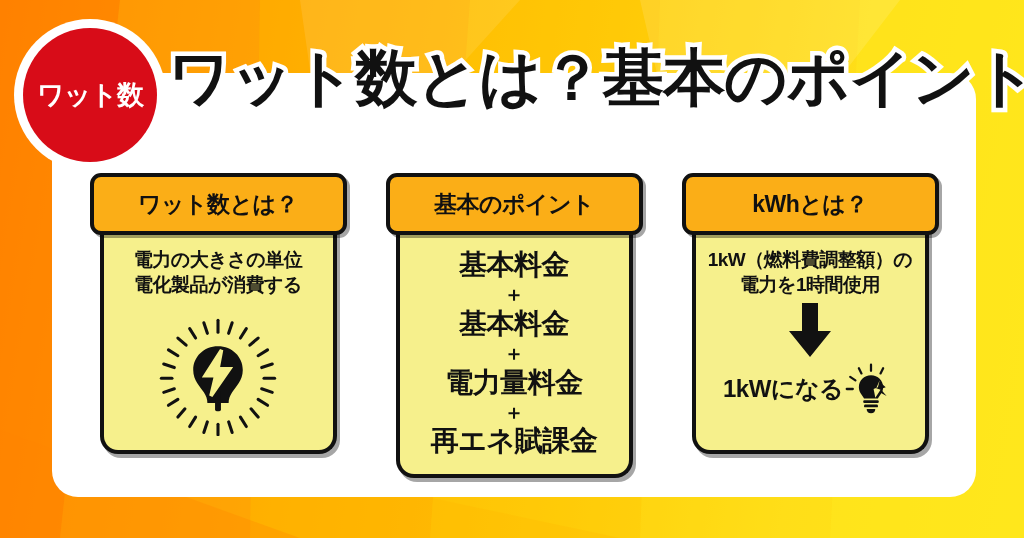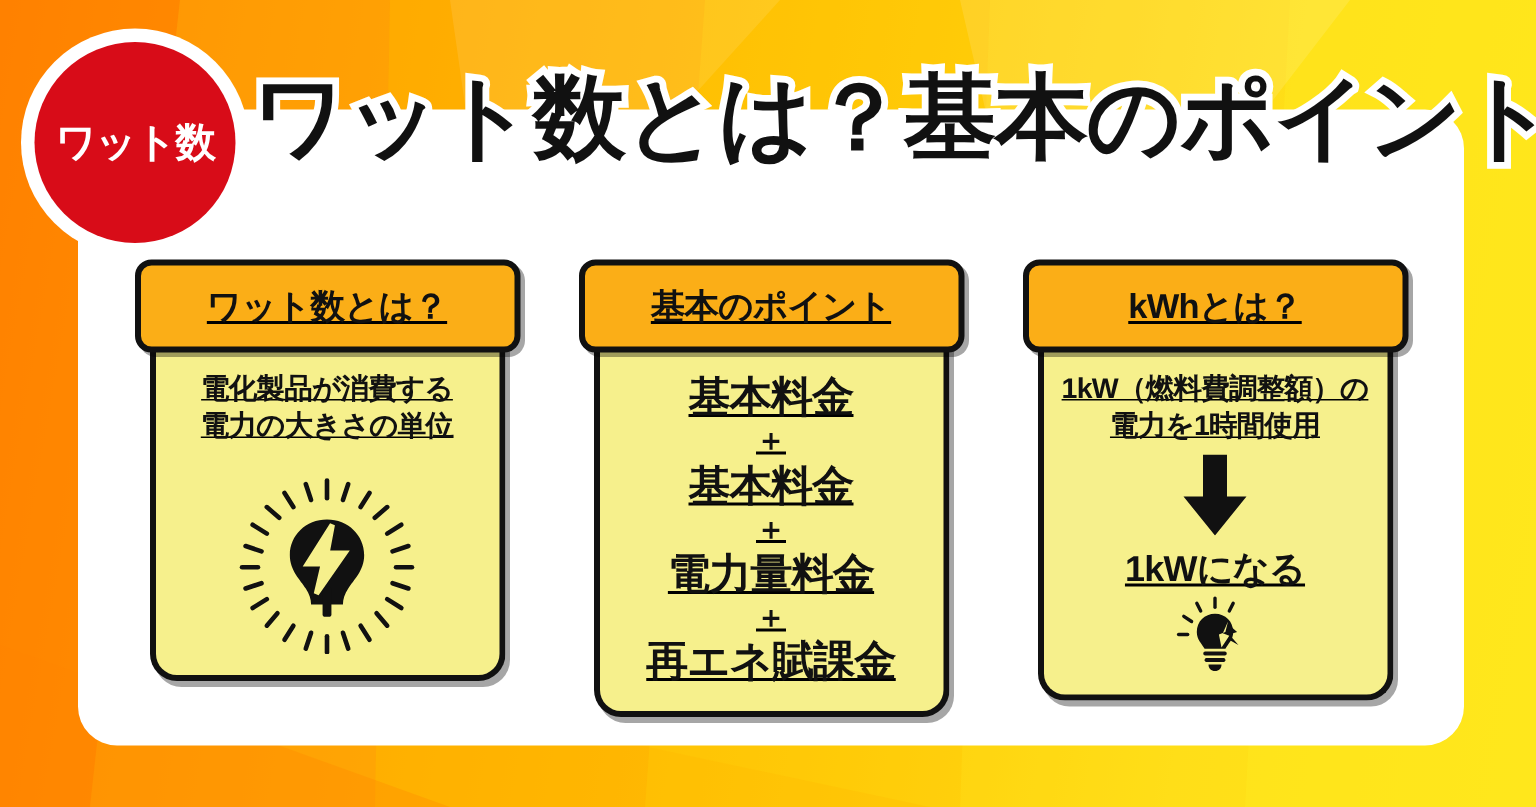--- a/index.html
+++ b/index.html
@@ -67,21 +67,20 @@
   }
 
   
   #cards {
     position:absolute;
     left:52px; top:173px;
     width:924px; height:300px;
     display:flex;
     justify-content:center;
     gap:39px;
-    text-decoration:underline;
   }
   .card { width:257px; position:relative; }
 
   .card-header {
     position:relative;
     height:62px;
     background:#FBAE17;
     border:4px solid #111111;
     border-radius:11px;
     display:flex; align-items:center; justify-content:center;
@@ -133,21 +132,21 @@
     font-size:28px;
     font-weight:700;
     color:#111111;
     line-height:1.3;
     text-align:center;
     letter-spacing:-0.5px;
     white-space:nowrap;
   }
   .result-row {
     display:flex; align-items:center; justify-content:center;
-    gap:2px; margin-top:4px;flex-direction:column;
+    gap:2px; margin-top:4px;
   }
   .result-text {
     font-size:24px; font-weight:700; color:#111111; letter-spacing:-0.5px;
     white-space:nowrap;
   }
   .icon-wrap { display:flex; align-items:center; justify-content:center; }
   .spacer { flex:1 1 auto; }
 </style>
 </head>
 <body>
@@ -177,22 +176,22 @@
     </div>
   </div>
 
   <div id="cards">
 
     <div class="card">
       <div class="card-header">
         <span class="card-header-label">ワット数とは？</span>
       </div>
       <div class="card-body">
+        <div class="body-line">電力の大きさの単位</div>
         <div class="body-line">電化製品が消費する</div>
-        <div class="body-line">電力の大きさの単位</div>
         <div class="spacer"></div>
         <div class="icon-wrap">
           <svg width="118" height="118" viewBox="0 0 100 100" aria-hidden="true">
             <g fill="#111111">
 
               <path d="M50 24c-12 0-21 9-21 20 0 9 6 14 9 19 2 3 3 6 3 9h18c0-3 1-6 3-9 3-5 9-10 9-19 0-11-9-20-21-20z"></path>
               <rect x="47.5" y="62" width="5" height="17" rx="1.5"></rect>
 
               <path d="M53 27 L39 49 L48 49 L44 66 L60 43 L50 43 Z" fill="#F6F08C"></path>
               <path d="M53 27 L39 49 L48 49 L44 66 L60 43 L50 43 Z" fill="none" stroke="#F6F08C" stroke-width="3"></path>

